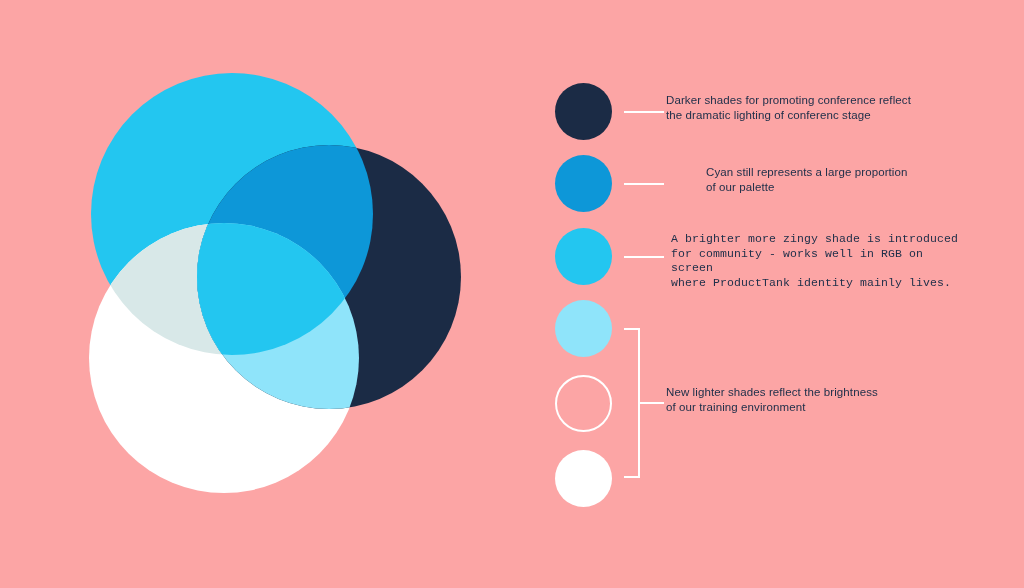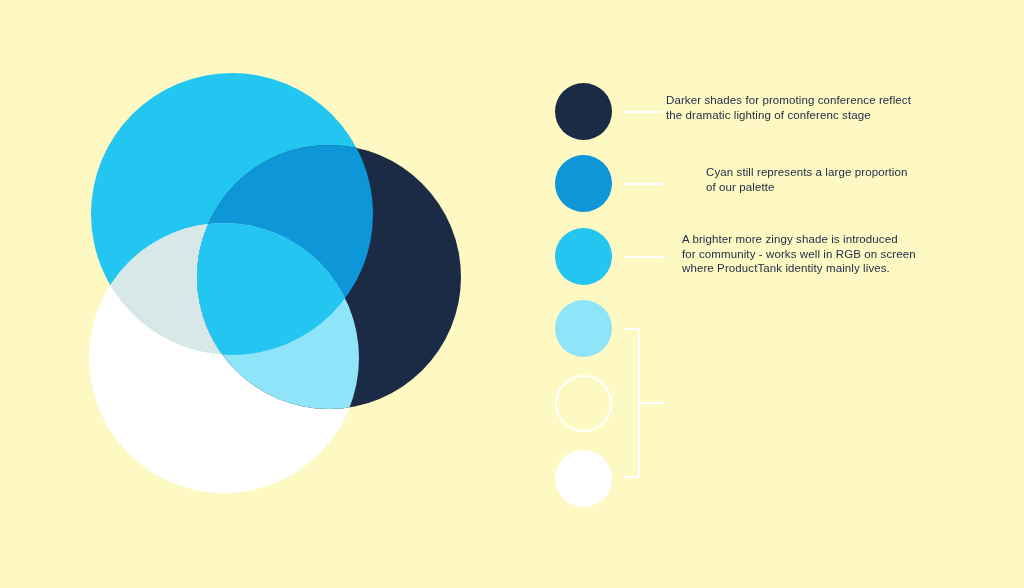--- a/index.html
+++ b/index.html
@@ -11,21 +11,21 @@
     width: 1024px;
     height: 588px;
     background: #dceae9;
     font-family: "Liberation Sans", sans-serif;
     overflow: hidden;
   }
   #stage {
     position: relative;
     width: 1024px;
     height: 588px;
-    background: #fef9c3;
+    background: #fca5a5;
   }
 
   
   #venn {
     position: absolute;
     left: 0;
     top: 0;
     width: 540px;
     height: 588px;
   }
@@ -123,28 +123,30 @@
     <div class="caption" style="left:126px; top:93px; width:290px;">Darker shades for promoting conference reflect
 the dramatic lighting of conferenc stage</div>
 
     <div class="swatch" style="left:15px; top:155px; background:#0d97d8;"></div>
     <div class="connector" style="left:84px; top:183px; width:40px;"></div>
     <div class="caption" style="left:126px; top:165px; width:290px;margin-left:40px;">Cyan still represents a large proportion
 of our palette</div>
 
     <div class="swatch" style="left:15px; top:228px; background:#23c6f0;"></div>
     <div class="connector" style="left:84px; top:256px; width:40px;"></div>
-    <div class="caption" style="left:142px; top:232px; width:300px;">A brighter more zingy shade is introduced
+    <div class="caption" style="left:131px; top:232px; width:300px;font-family:Liberation Mono, monospace;">A brighter more zingy shade is introduced
 for community - works well in RGB on screen
 where ProductTank identity mainly lives.</div>
 
     <div class="swatch" style="left:15px; top:300px; background:#8fe4fa;"></div>
 
     <div class="swatch outline" style="left:15px; top:375px;"></div>
 
     <div class="swatch" style="left:15px; top:450px; background:#ffffff;"></div>
 
     <div class="bracket" style="left:84px; top:328px; width:16px; height:150px;"></div>
     <div class="connector" style="left:98px; top:402px; width:26px;"></div>
+    <div class="caption" style="left:126px; top:385px; width:300px;">New lighter shades reflect the brightness
+of our training environment</div>
 
   </div>
 
 </div>
 
 </body></html>

